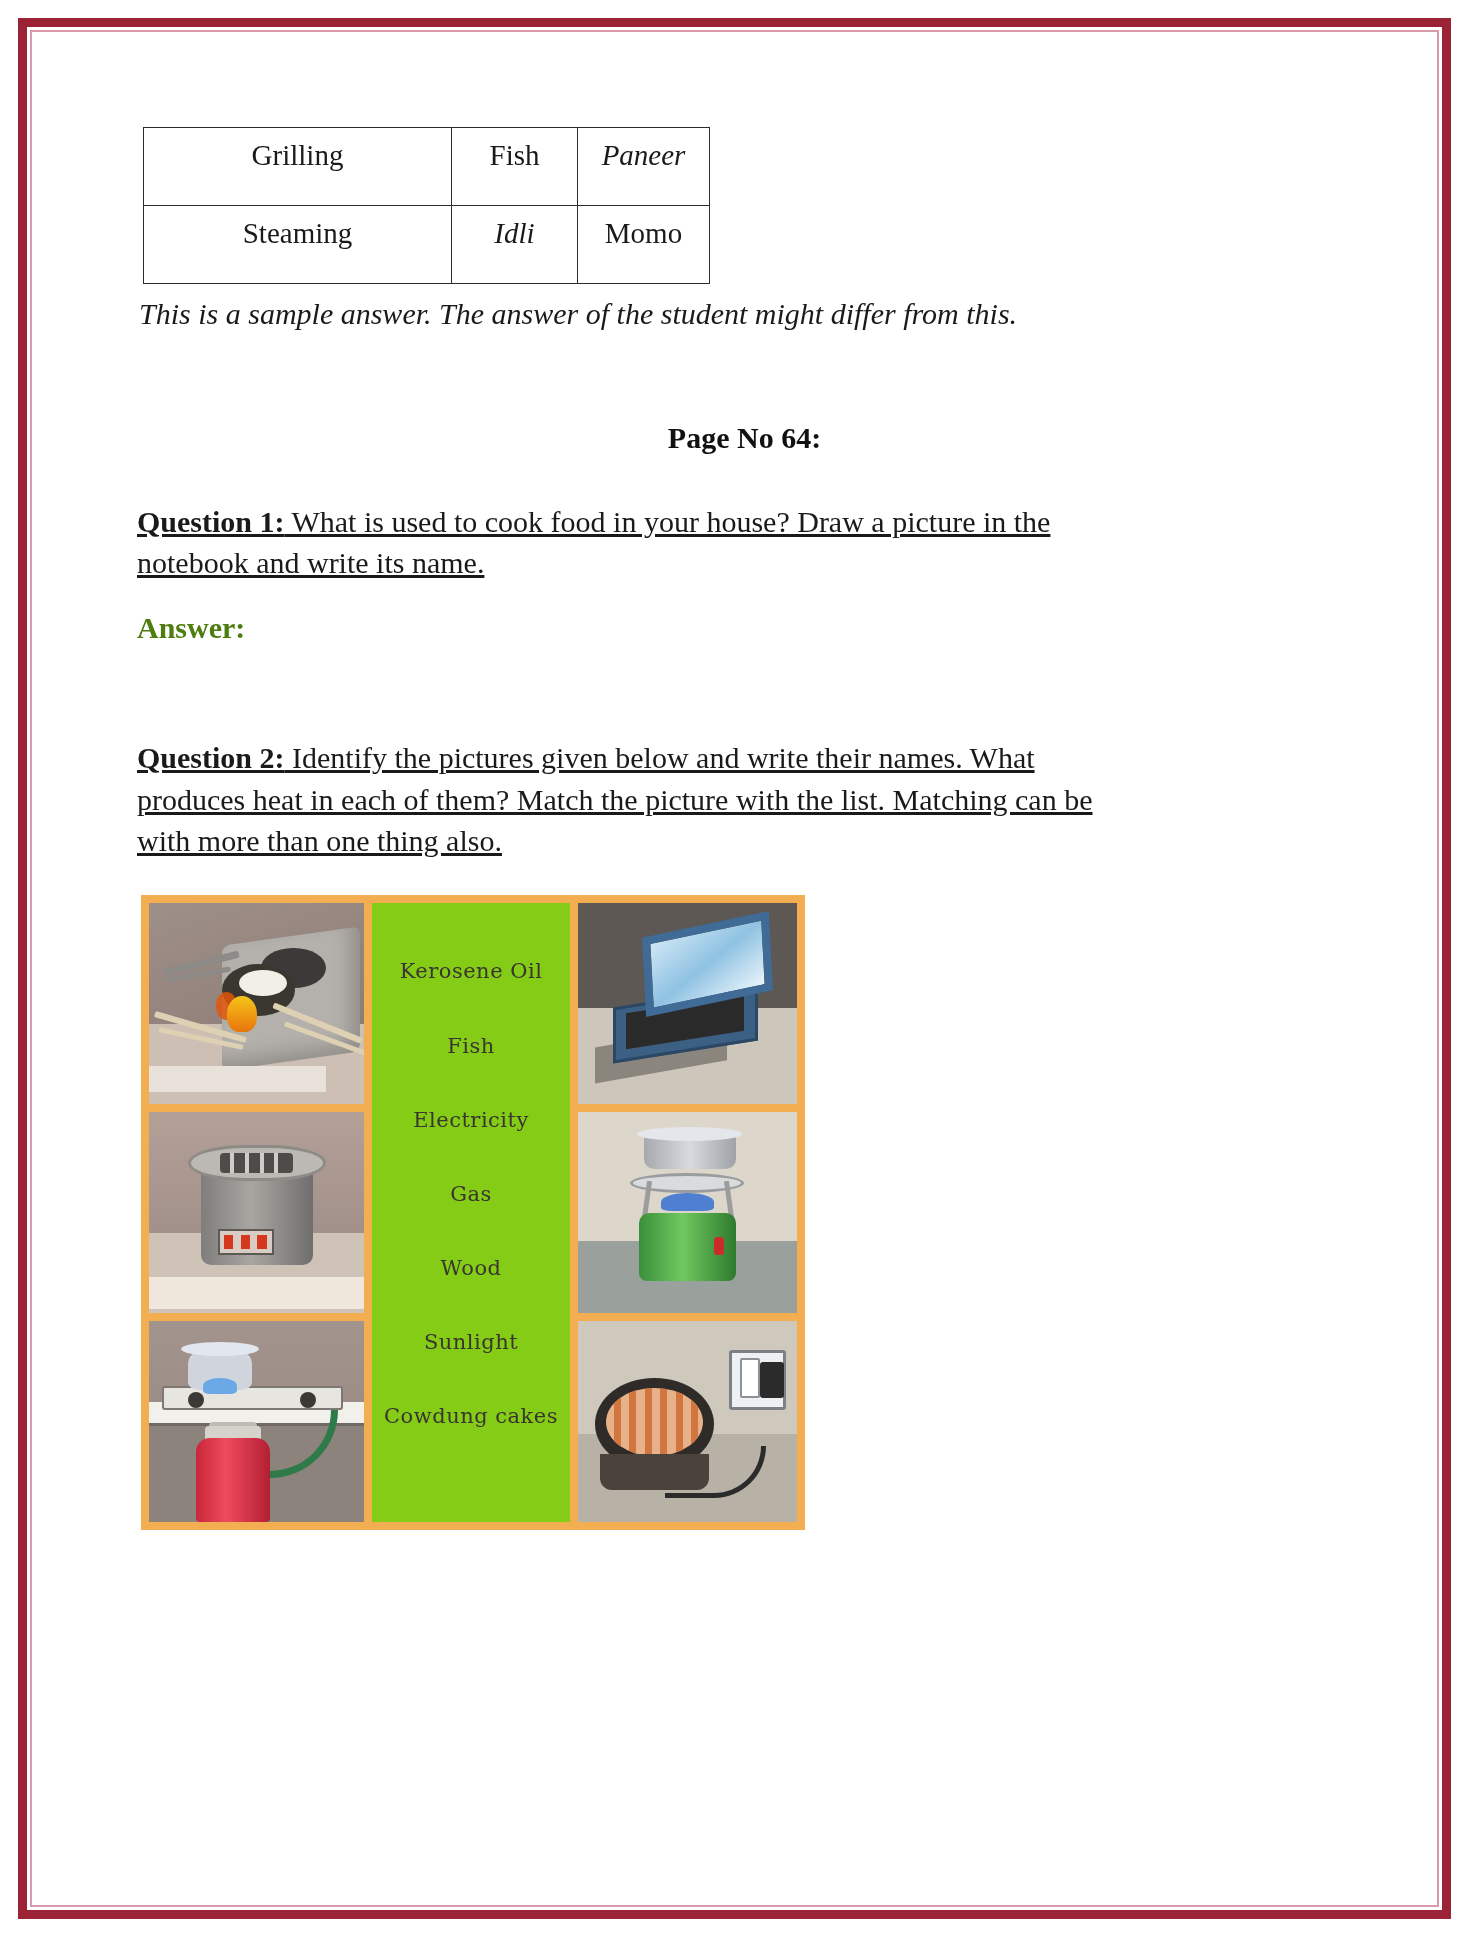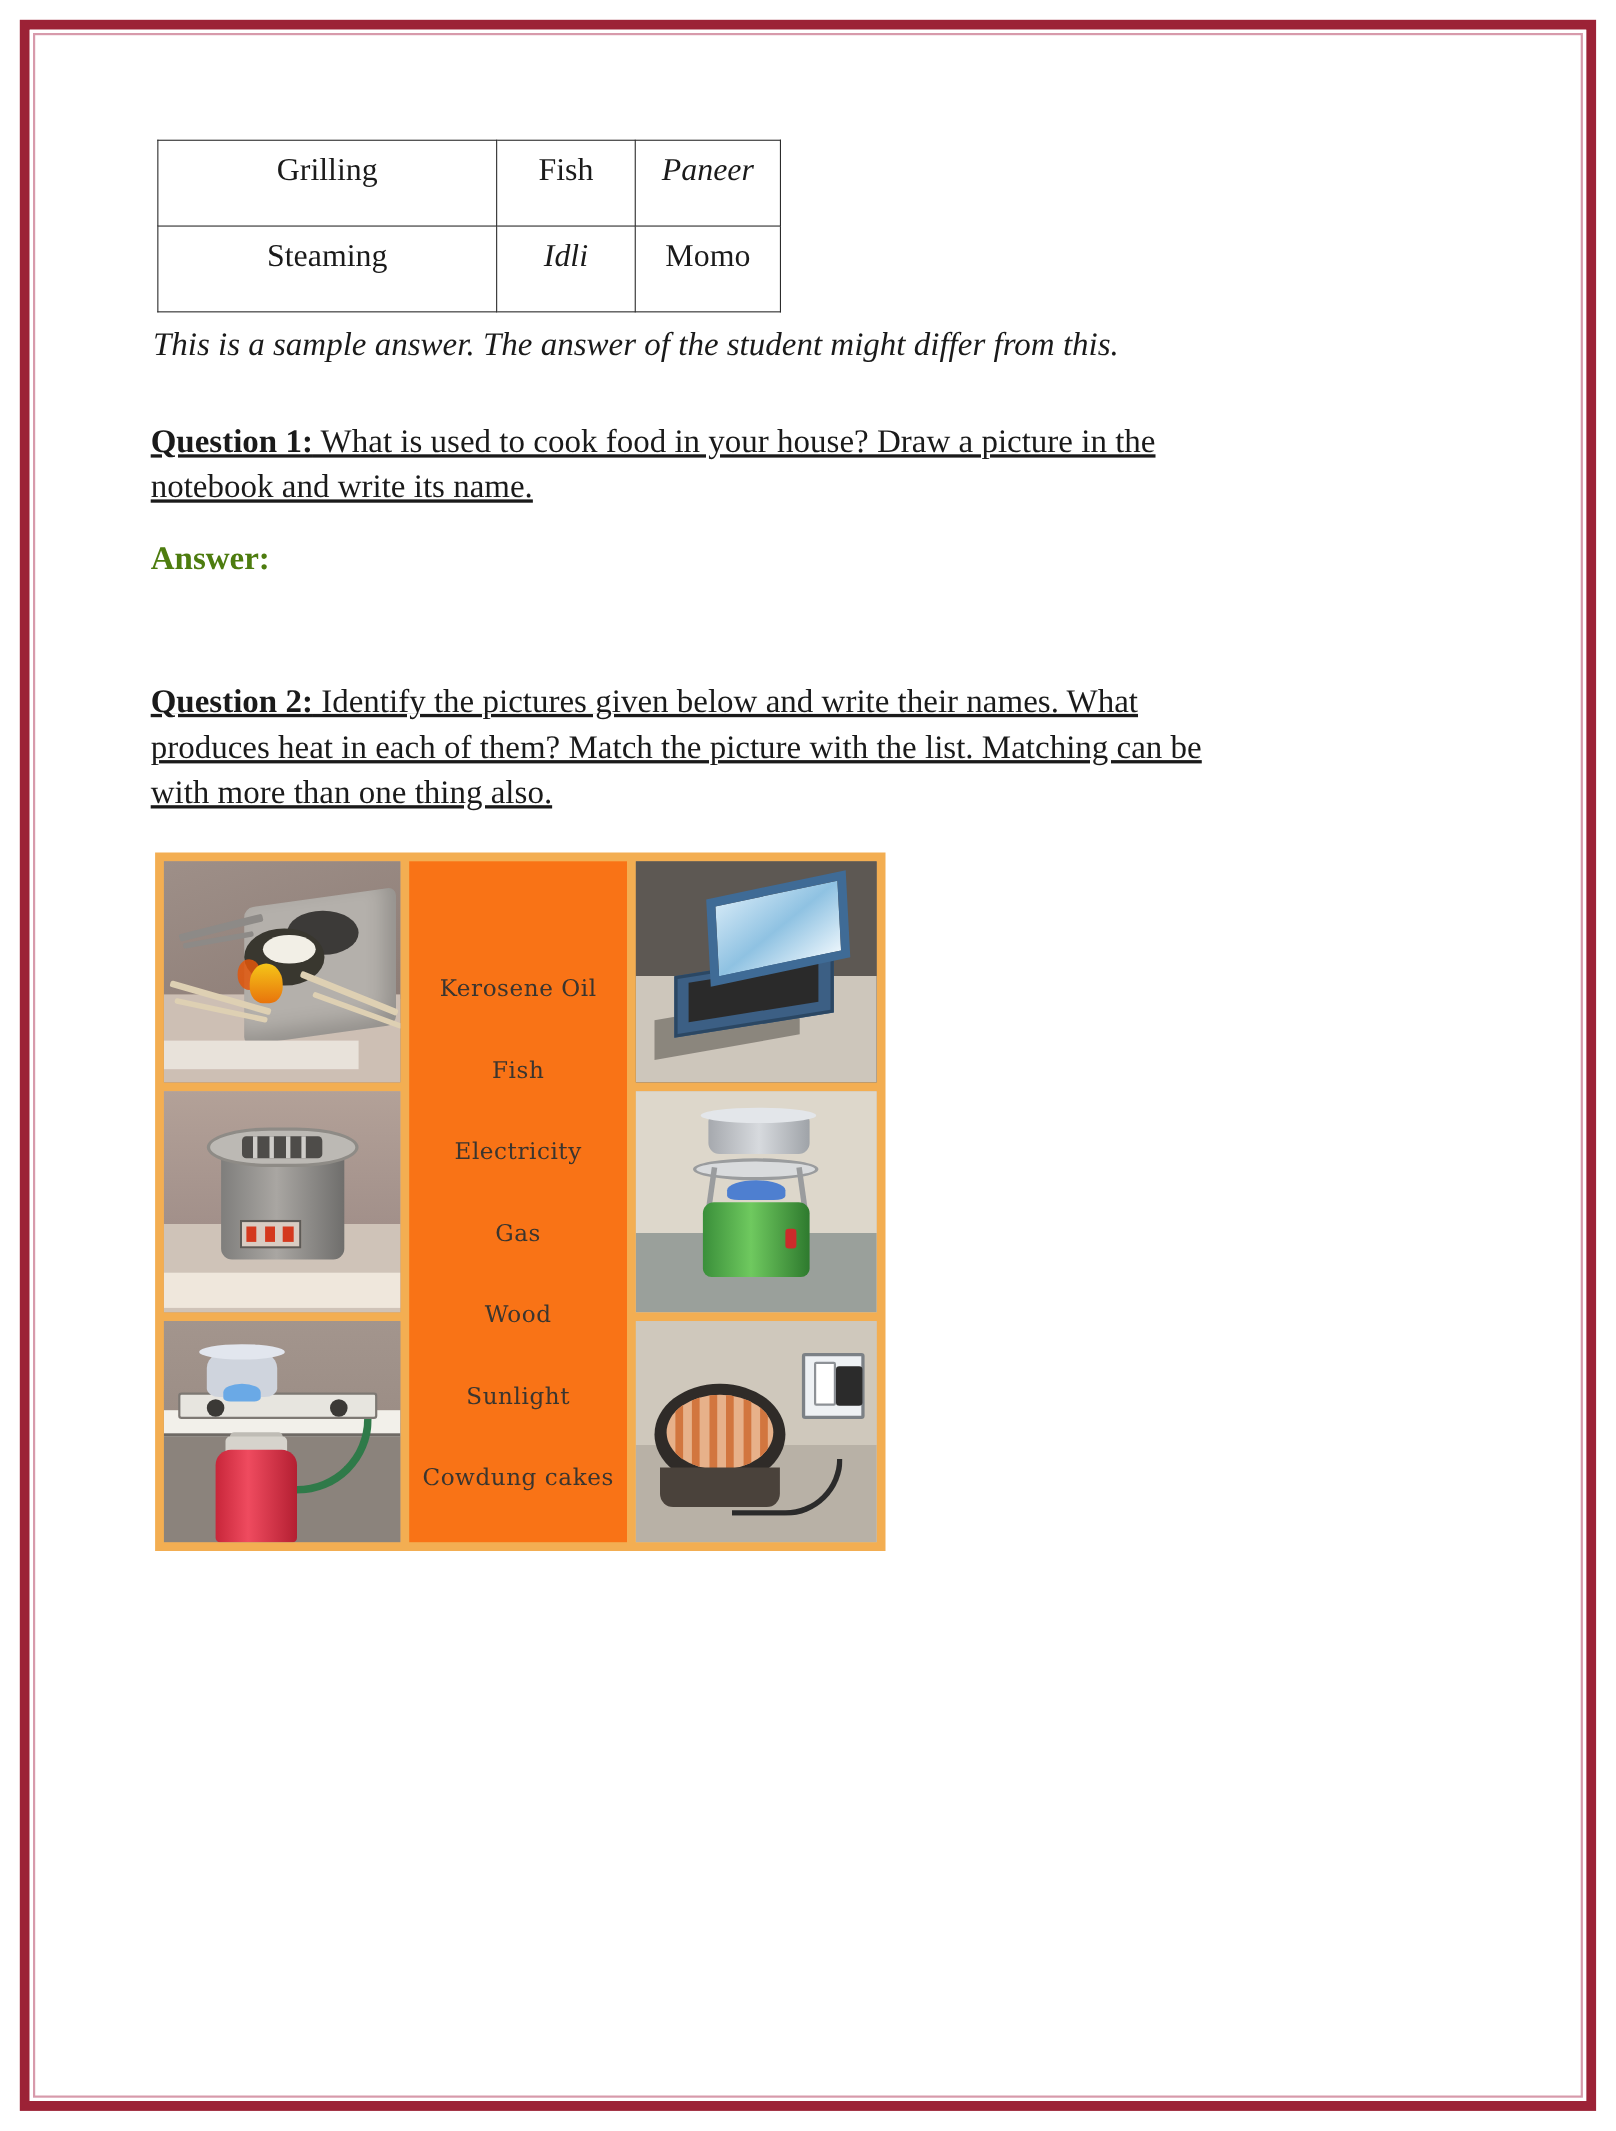--- a/index.html
+++ b/index.html
@@ -116,25 +116,25 @@
   .fig-col {
     display: flex;
     flex-direction: column;
     gap: 8px;
   }
   .fig-col.left  { width: 218px; }
   .fig-col.right { width: 222px; }
   .fig-col.mid {
     width: 200px;
     margin: 0 8px;
-    background: #f97316;
+    background: #84cc16;
     display: flex;
     flex-direction: column;
     align-items: center;
-    justify-content: center;
+    justify-content: flex-start;
     padding-top: 56px;
   }
   .fuel-item {
     font-size: 21px;
     color: #3a352f;
     letter-spacing: 0.5px;
     text-align: center;
     margin-bottom: 42px;
     line-height: 1.15;
     font-family: "DejaVu Serif", serif;
@@ -414,20 +414,21 @@
         <tr>
           <td class="col-method">Steaming</td>
           <td class="col-a it">Idli</td>
           <td class="col-b">Momo</td>
         </tr>
       </tbody>
     </table>
 
     <div class="sample-note">This is a sample answer. The answer of the student might differ from this.</div>
 
+    <div class="page-heading">Page No 64:</div>
 
     <div class="qblock">
       <span class="lbl">Question 1:</span><span> What is used to cook food in your house? Draw a picture in the notebook and write its name.</span>
     </div>
 
     <div class="answer-label">Answer:</div>
 
 
     <div class="qblock q2block">
       <span class="lbl">Question 2:</span><span> Identify the pictures given below and write their names. What produces heat in each of them? Match the picture with the list. Matching can be with more than one thing also.</span>

